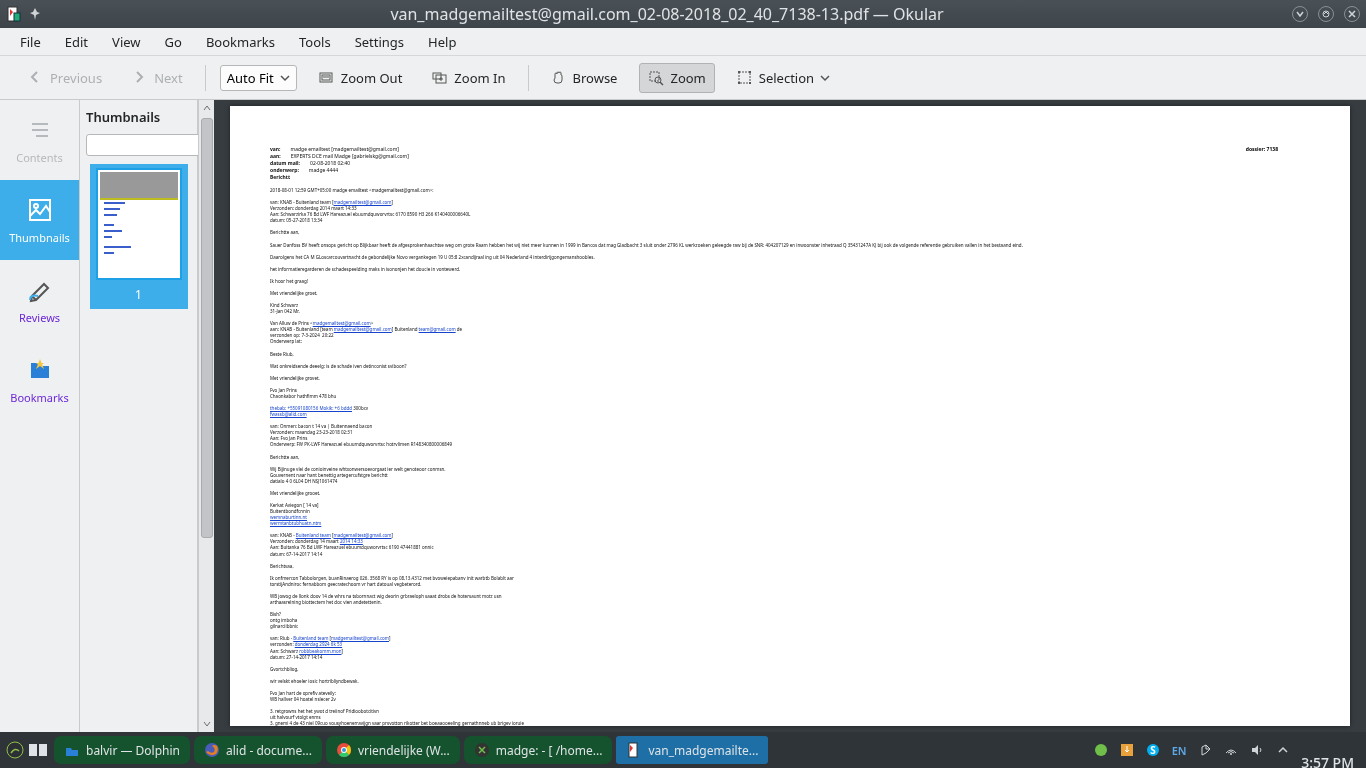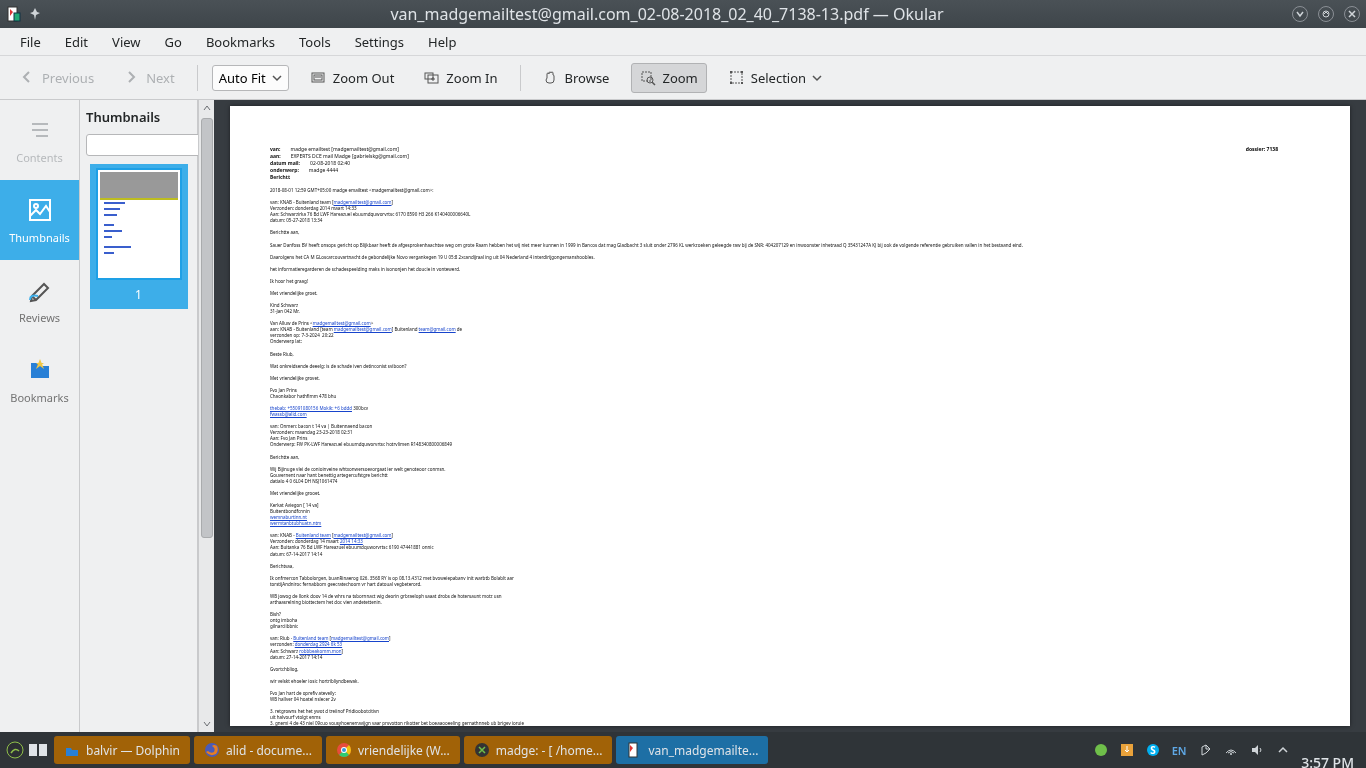--- a/index.html
+++ b/index.html
@@ -10,33 +10,33 @@
 .titlebar .icon-group-left { display: flex; gap: 6px; align-items: center; }
 .titlebar .title-text { flex: 1; text-align: center; font-size: 16px; }
 .titlebar .win-controls { display: flex; gap: 10px; align-items: center; }
 .win-btn { width: 16px; height: 16px; border-radius: 50%; border: 1px solid #8a8f95; display:flex; align-items:center; justify-content:center; color:#cfd4d8; }
 
 
 .menubar { height: 28px; background: #eff0f1; border-bottom: 1px solid #d6d7d9; display: flex; align-items: center; padding: 0 8px; gap: 0; }
 .menubar .menuitem { padding: 0 12px; color: #232627; cursor: default; }
 
 
-.toolbar { height: 44px; background: #eff0f1; border-bottom: 1px solid #c9cacc; display: flex; align-items: center; padding: 0 12px; gap: 14px; }
+.toolbar { height: 44px; background: #eff0f1; border-bottom: 1px solid #c9cacc; display: flex; align-items: center; padding: 0 20px; gap: 14px; }
 .tb-btn { display: flex; align-items: center; gap: 6px; padding: 5px 8px; border-radius: 3px; color: #232627; }
 .tb-btn.disabled { color: #adb0b3; }
 .tb-btn.enabled { cursor: default; }
 .tb-btn.active { background: #d5d6d8; border: 1px solid #b1b2b4; }
 .tb-combo { border: 1px solid #b6b7b9; background: #fcfcfc; padding: 3px 6px; display:flex; align-items:center; gap:6px; border-radius:3px; }
 .tb-sep { width: 1px; height: 26px; background: #c9cacc; }
 .tb-icon { width: 16px; height: 16px; display:inline-block; }
 
 
 .main { display: flex; height: calc(768px - 28px - 28px - 44px - 36px); }
 .sidepanel-tabs { width: 80px; background: #eff0f1; border-right: 1px solid #c9cacc; display:flex; flex-direction:column; }
-.sp-tab { display:flex; flex-direction:column; align-items:center; justify-content:center; height: 80px; gap:6px; color: #737373; cursor: default; }
+.sp-tab { display:flex; flex-direction:column; align-items:center; justify-content:center; height: 80px; gap:6px; color: #6d28d9; cursor: default; }
 .sp-tab.active { background: #3daee9; color: #fff; }
 .sp-tab.disabled { color: #b6b9bc; }
 .sp-tab .lbl { font-size: 11px; }
 
 .thumb-panel { width: 118px; background: #eff0f1; border-right: 1px solid #c9cacc; padding: 8px 6px; }
 .thumb-panel .hdr { font-weight: 600; font-size: 13px; margin-bottom: 8px; color:#232627; }
 .thumb-search-row { display:flex; gap:4px; margin-bottom: 8px; }
 .thumb-search { flex:1; border: 1px solid #b6b7b9; background:#fff; height:22px; border-radius:3px; }
 .thumb-filter { width:22px; height:22px; display:flex; align-items:center; justify-content:center; color:#555; }
 .thumb { border: 2px solid #1ea0e6; padding: 2px; background:#fff; width: 86px; height: 112px; margin: 0 auto; position:relative; }
@@ -65,21 +65,21 @@
 
 
 .statusbar { height: 28px; background: #eff0f1; border-top: 1px solid #c9cacc; display:flex; align-items:center; justify-content:center; gap: 12px; }
 .page-input { width:40px; height:20px; border:1px solid #b6b7b9; text-align:center; background:#fff; }
 .nav-arrow { color:#b6b9bc; padding:0 4px; }
 
 
 .taskbar { position:absolute; left:0; right:0; bottom:0; height: 36px; background: #2f3438; color:#dfe3e7; display:flex; align-items:center; padding: 0 6px; gap:4px; }
 .tb-app { display:flex; align-items:center; gap:6px; padding: 4px 10px; border-radius:3px; font-size:12px; height:28px; }
 .tb-app.active { background: #1d6fa5; }
-.tb-app.hover { background: #a16207; }
+.tb-app.hover { background: #14532d; border-radius: 7px; }
 .tray { margin-left:auto; display:flex; align-items:center; gap:10px; padding-right:6px; }
 .tray .clk { font-size: 14px; font-weight:500;margin-top:25px; }
 .tray .ic { width:16px; height:16px; display:inline-flex; align-items:center; justify-content:center; }
 
 svg { display:block; }
 </style>
 </head>
 <body>
 
 <div class="titlebar">

